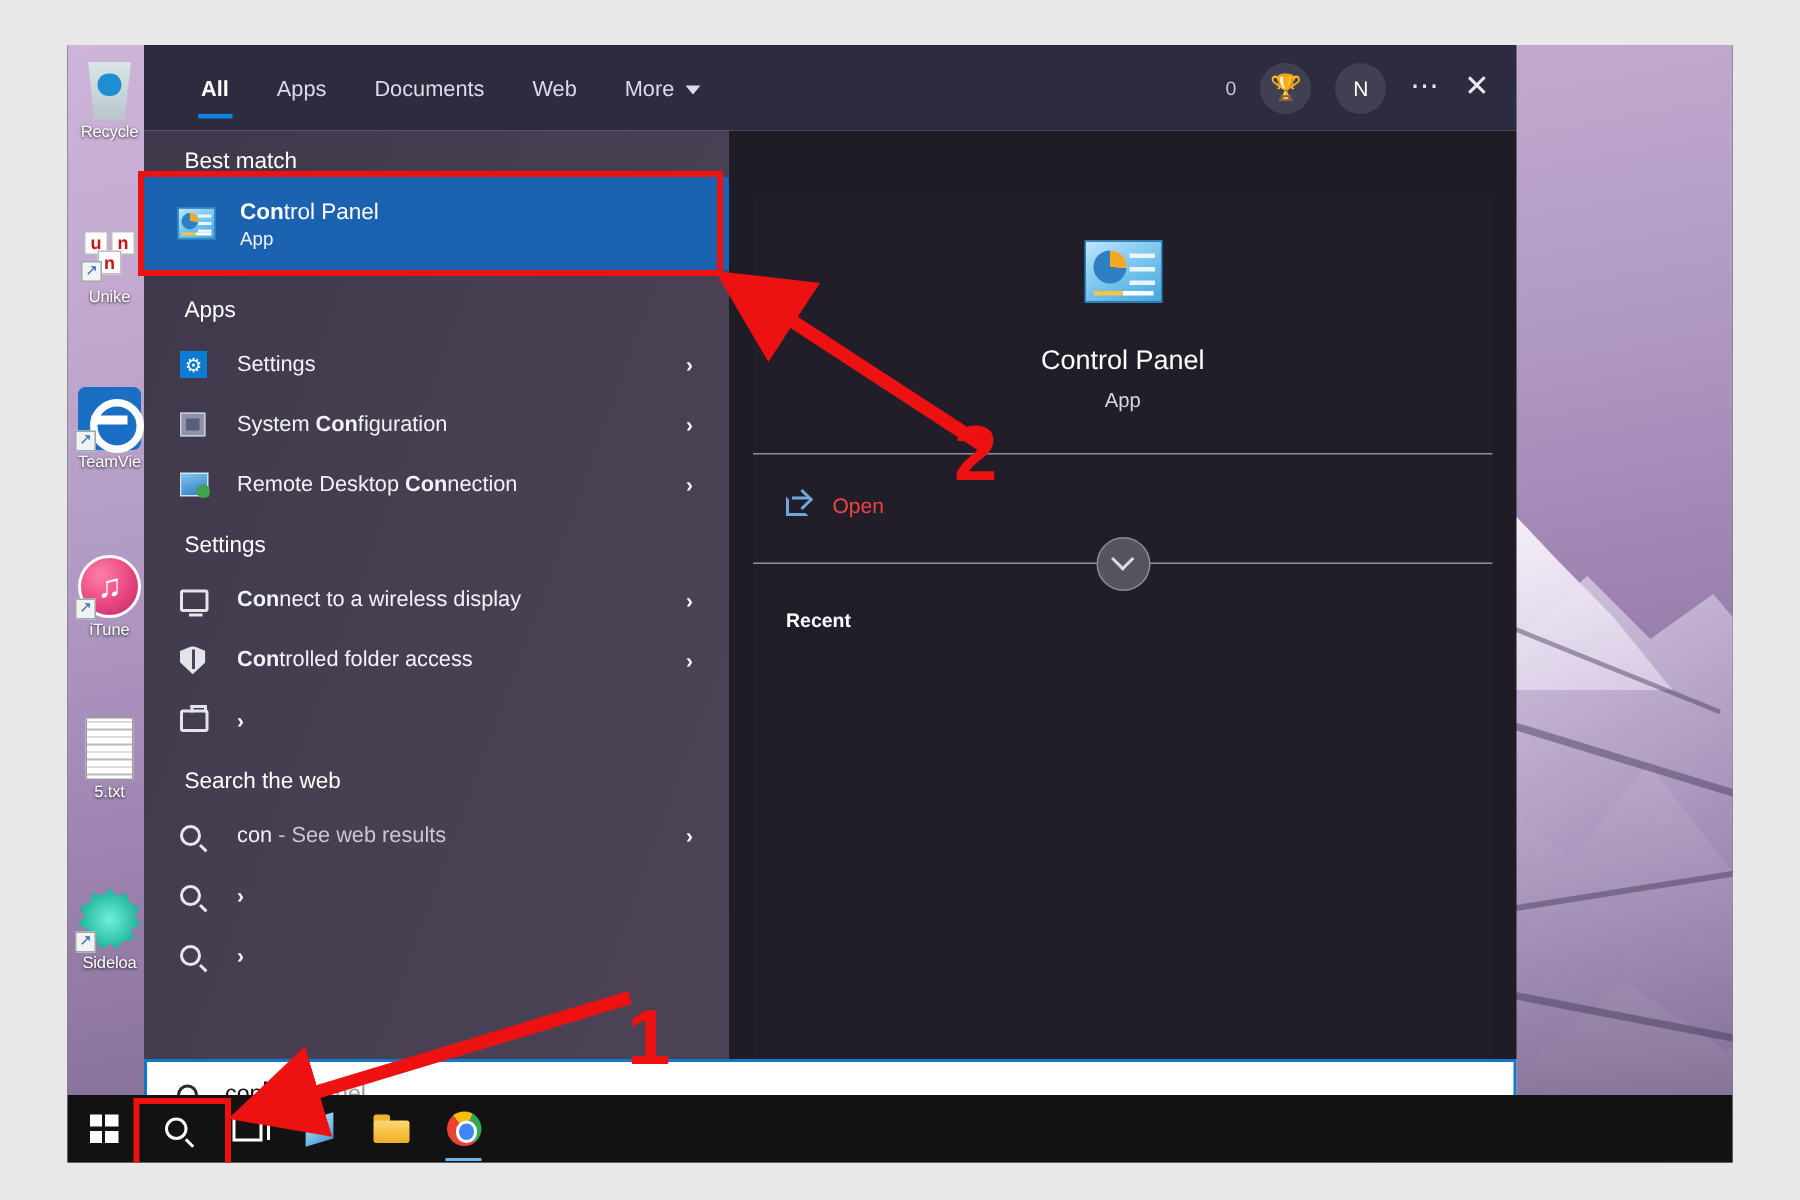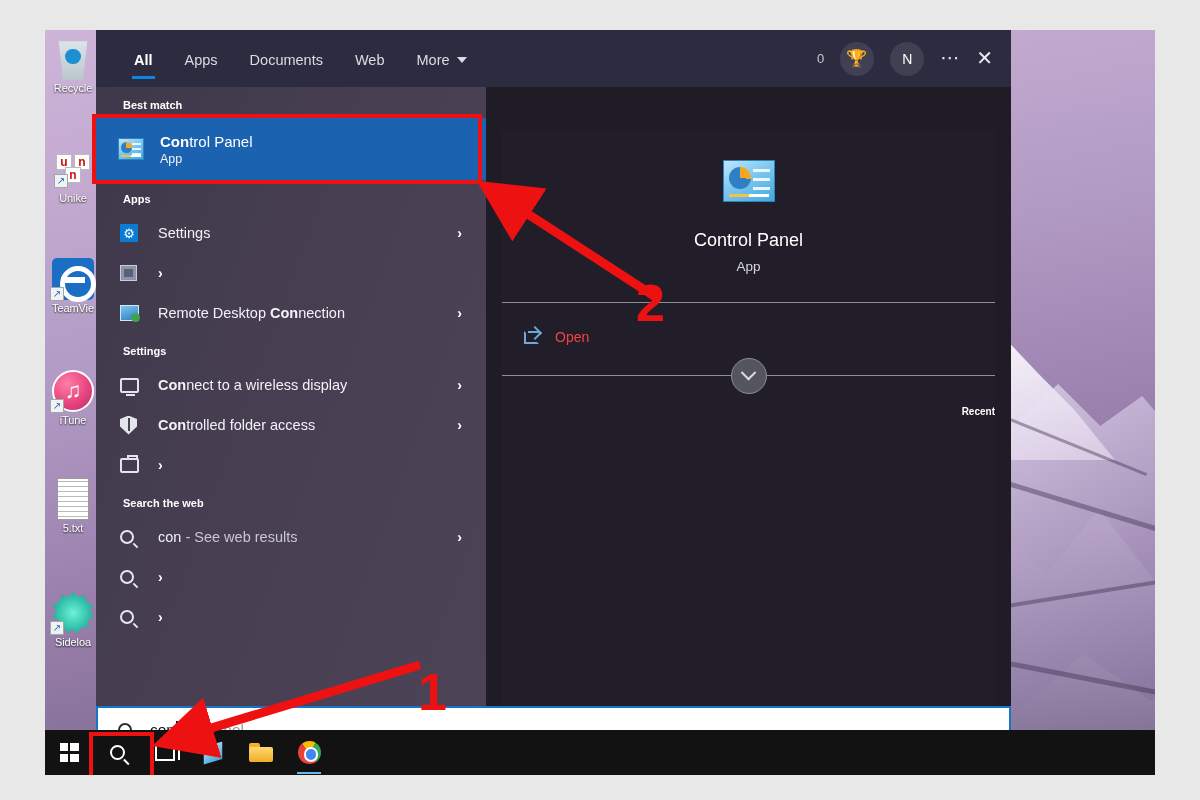--- a/index.html
+++ b/index.html
@@ -182,21 +182,21 @@
   .xclose { color: #e9e9f0; font-size: 20px; font-weight: 300; line-height: 1; }
 
   
   #results {
     position: absolute; left: 0; top: 57px;
     width: 390px; height: 619px;
     background: linear-gradient(110deg,#3e384a 0%, #473e52 45%, #4d4356 100%);
     overflow: hidden;
   }
   .sec-head {
-    color: #ffffff; font-size: 11px; font-weight: bold;
+    color: #ffffff; font-size: 15px; font-weight: normal;
     padding: 12px 0 8px 27px;
   }
   .row {
     display: flex; align-items: center;
     height: 40px; padding: 0 14px 0 24px;
     color: #f2f2f6; font-size: 14.5px;
     position: relative;
   }
   .row .ico {
     width: 26px; margin-right: 12px;
@@ -349,23 +349,22 @@
     position: absolute; left: 50%; top: 50%; transform: translate(-50%,-50%);
     width: 36px; height: 36px; border-radius: 50%;
     border: 1px solid #8d8d99; background: #55555f;
     display: flex; align-items: center; justify-content: center;
   }
   .chev-down {
     width: 11px; height: 11px; border-right: 2px solid #dcdce2; border-bottom: 2px solid #dcdce2;
     transform: rotate(45deg) translate(-2px,-2px);
   }
   .pv-sec {
-    color: #ffffff; font-size: 10px; font-weight: bold;
+    color: #ffffff; font-size: 13px; font-weight: bold;
     padding: 30px 0 6px 22px;
-    text-align: right;
   }
   .pv-recent {
     display: flex; align-items: center; height: 36px; padding-left: 22px;
     color: #ececf2; font-size: 14px;
   }
   .pv-recent .cp-ico { margin-right: 16px; }
 
   
   #searchbar {
     position: absolute; left: 51px; top: 676px;
@@ -582,20 +581,21 @@
             <span class="ic-gear">⚙</span>
           </span>
         <span class="txt"><span>Settings</span></span>
         <span class="chev">›</span>
       </div>
 
       <div class="row">
         <span class="ico">
             <span class="ic-sysconf"></span>
           </span>
+        <span class="txt"><span>System </span><b>Con</b><span>figuration</span></span>
         <span class="chev">›</span>
       </div>
 
       <div class="row">
         <span class="ico">
             <span class="ic-rdp"></span>
           </span>
         <span class="txt"><span>Remote Desktop </span><b>Con</b><span>nection</span></span>
         <span class="chev">›</span>
       </div>

